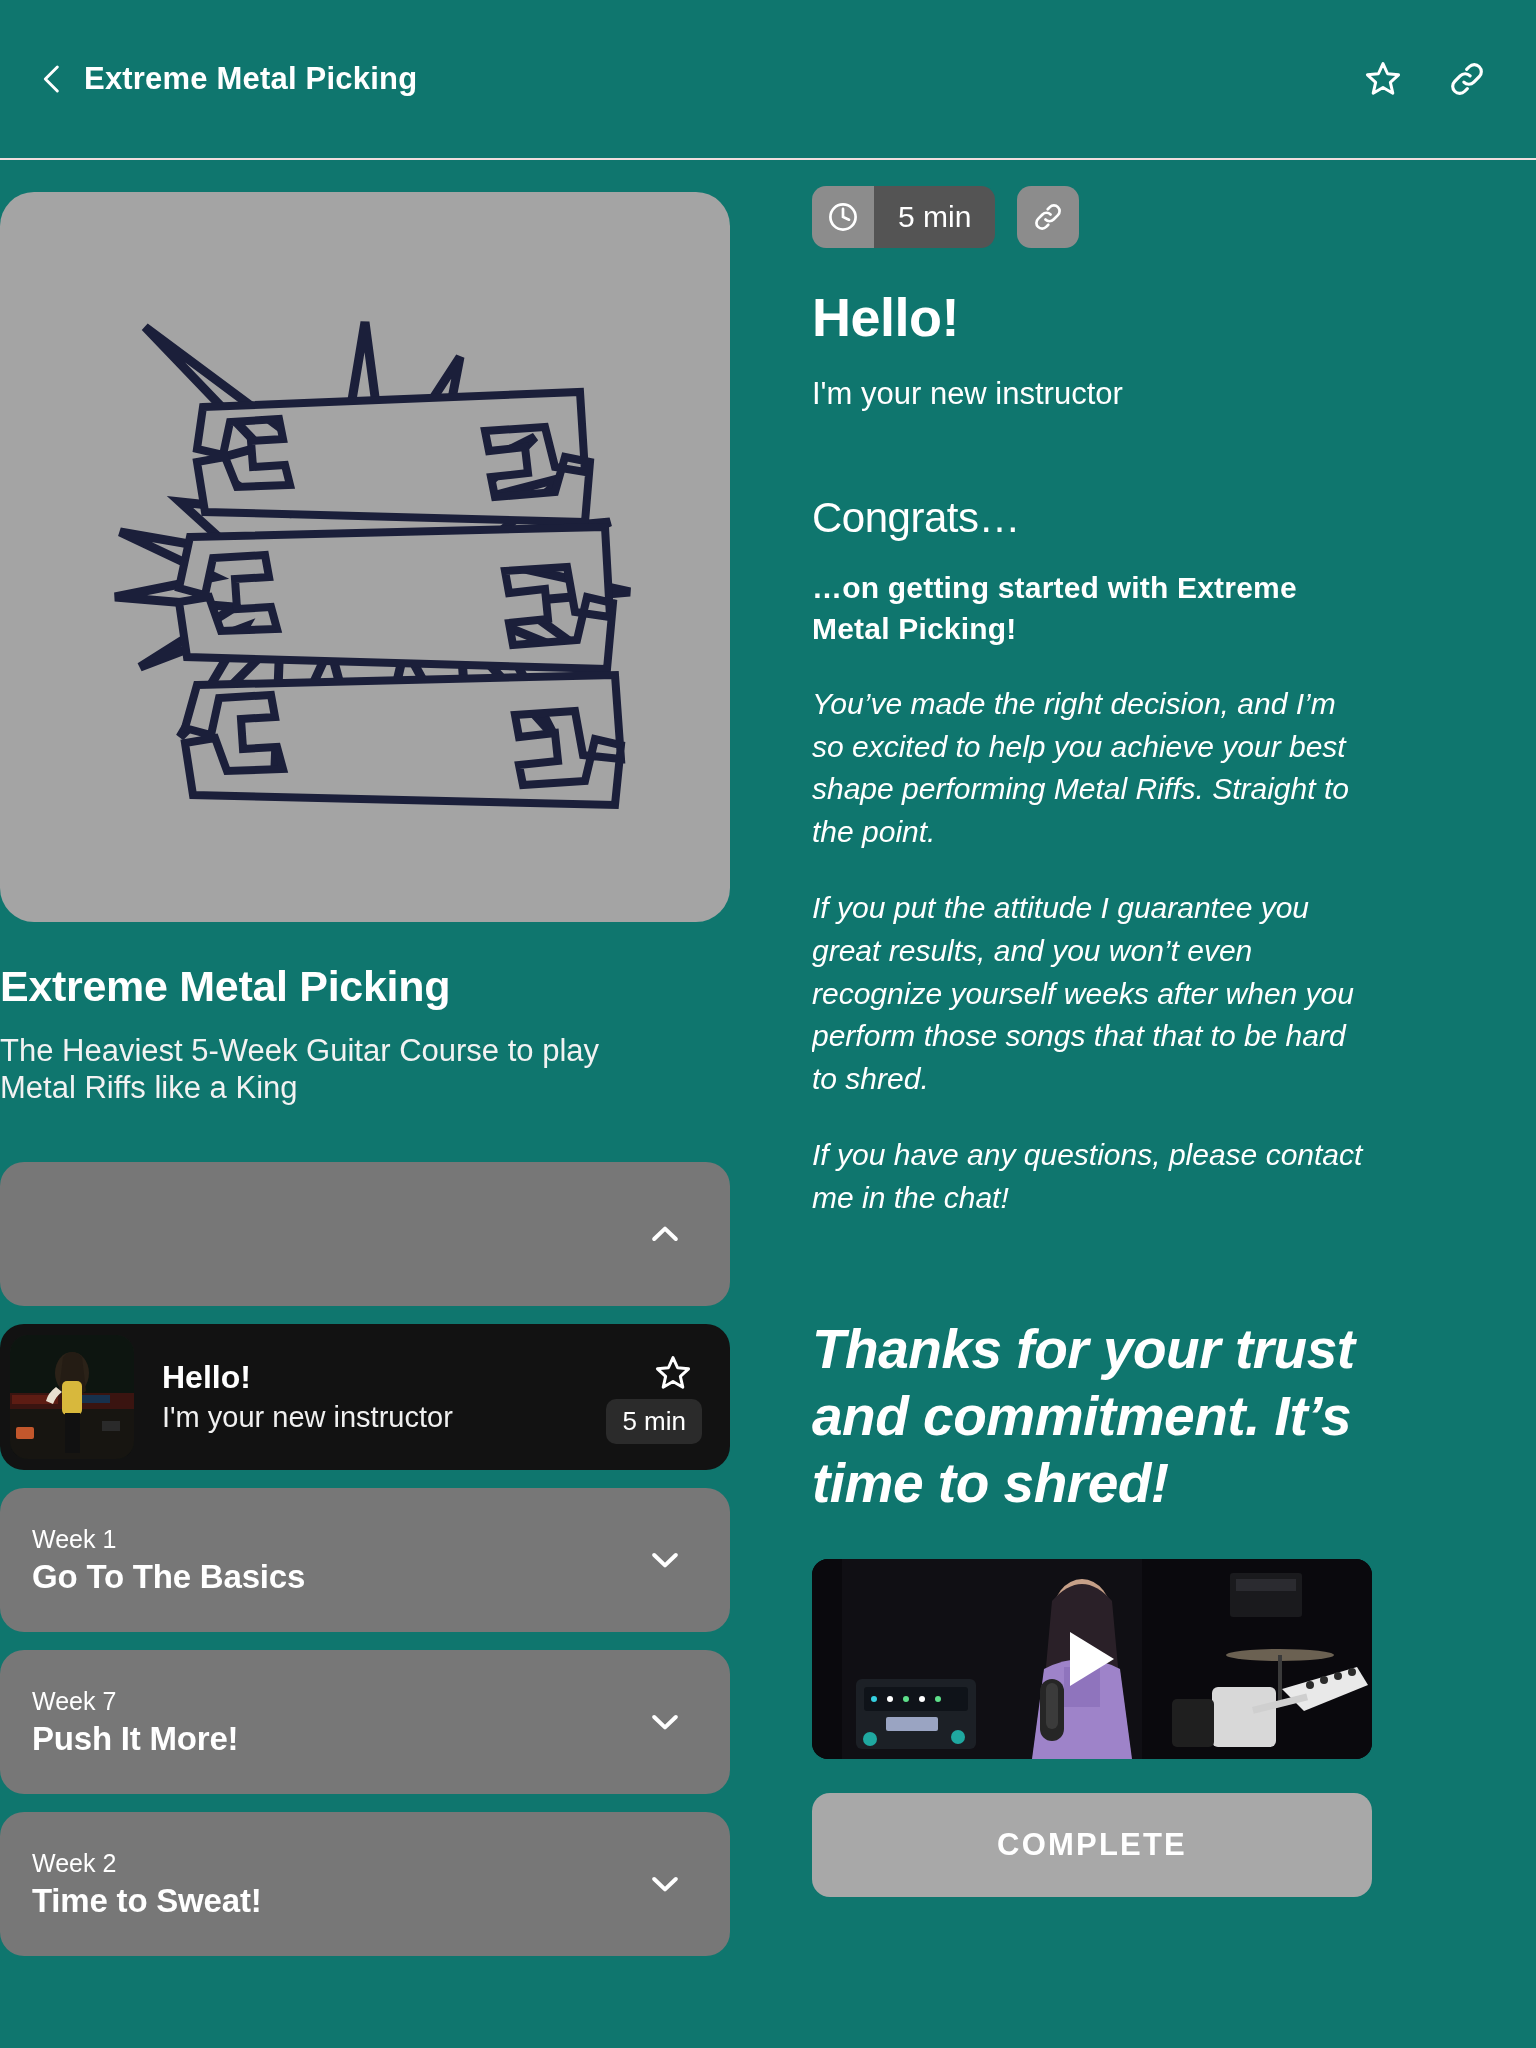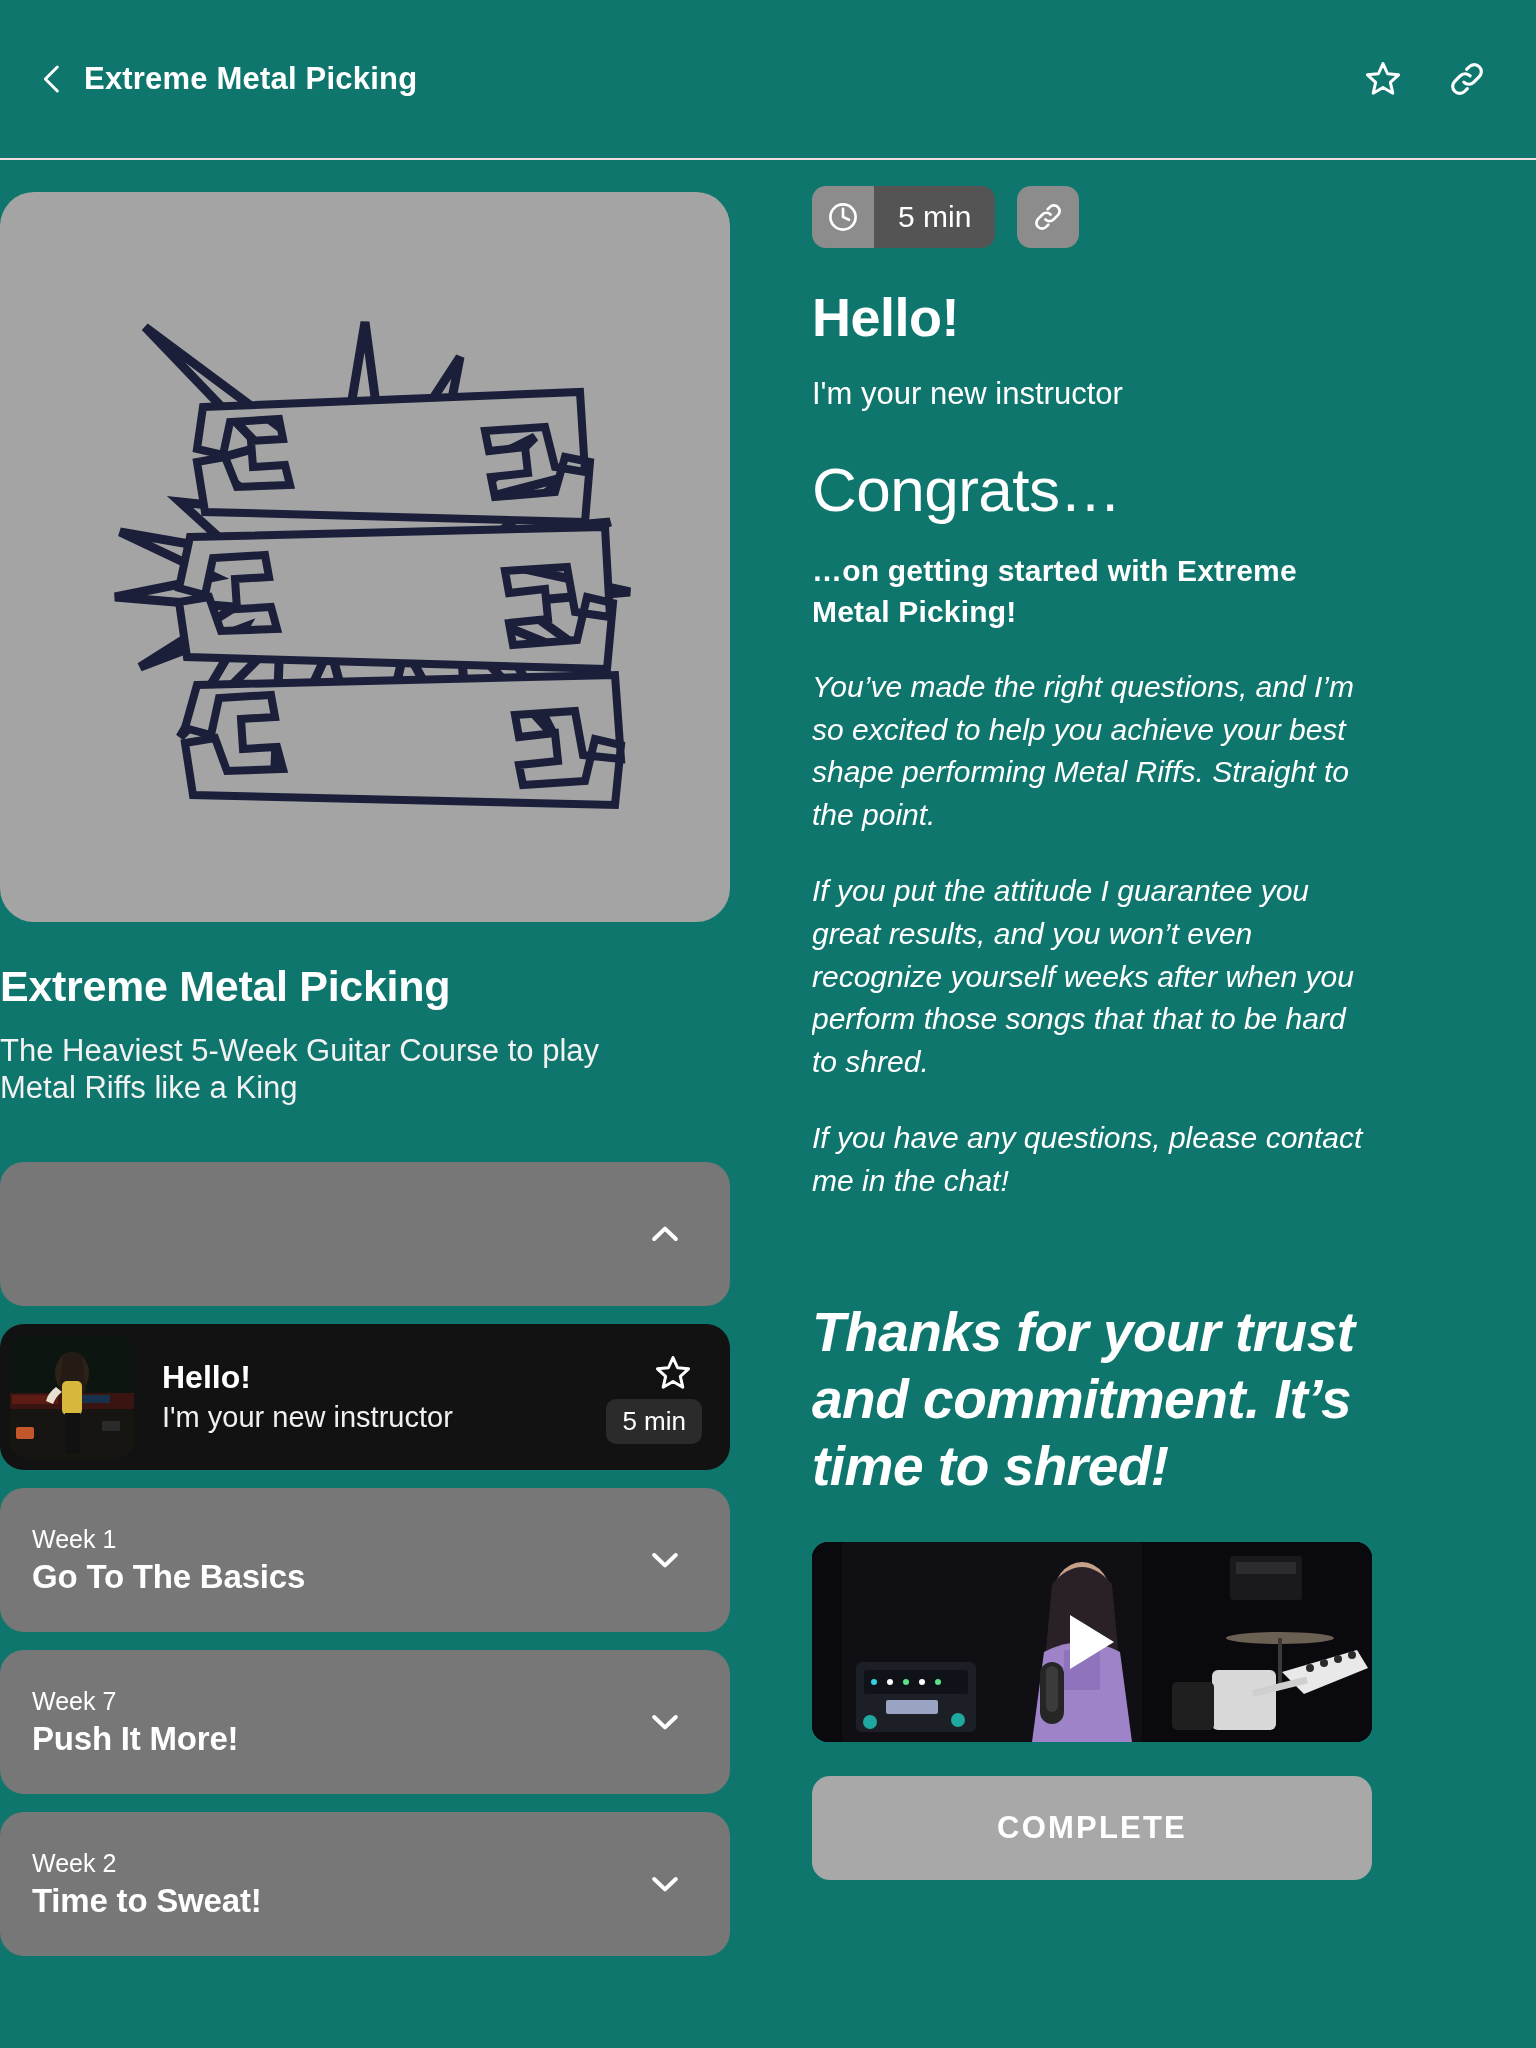--- a/index.html
+++ b/index.html
@@ -98,21 +98,21 @@
   
   .badges { display: flex; align-items: center; gap: 22px; margin-top: 24px; }
   .dur-badge { display: flex; align-items: center; border-radius: 14px; overflow: hidden; height: 62px; }
   .dur-badge-icon { width: 62px; height: 62px; background: #8c8c8c; display: flex; align-items: center; justify-content: center; }
   .dur-badge-text { height: 62px; background: #545454; display: flex; align-items: center; padding: 0 24px; font-size: 30px; color: #fff; }
   .link-badge { width: 62px; height: 62px; background: #8c8c8c; border-radius: 14px; display:flex; align-items:center; justify-content:center; cursor:pointer; }
 
   .h-hello { margin-top: 38px; font-size: 54px; font-weight: bold; letter-spacing: -.5px; color: #fff; }
   .p-hello { margin-top: 28px; font-size: 31px; font-weight: 300; color: #fff; }
 
-  .h-congrats { margin-top: 42px; font-size: 62px; font-weight: 300; letter-spacing: -.5px; color: #fff; }
+  .h-congrats { margin-top: 82px; font-size: 42px; font-weight: 300; letter-spacing: -.5px; color: #fff; }
   .p-bold { margin-top: 26px; font-size: 30px; font-weight: bold; line-height: 1.35; letter-spacing: .2px; color: #fff; width: 560px; }
 
   .p-italic { margin-top: 34px; font-size: 30px; font-style: italic; font-weight: 300; line-height: 1.42; color: #fff; width: 560px; }
 
   .h-thanks {
     margin-top: 96px; font-size: 55px; font-style: italic; font-weight: bold;
     line-height: 1.22; letter-spacing: -.5px; color: #fff; width: 545px;
   }
 
   .video {
@@ -284,21 +284,21 @@
           </svg>
         </div>
       </div>
 
       <div class="h-hello">Hello!</div>
       <div class="p-hello">I'm your new instructor</div>
 
       <div class="h-congrats">Congrats…</div>
       <div class="p-bold">…on getting started with Extreme Metal Picking!</div>
 
-      <div class="p-italic">You’ve made the right questions, and I’m so excited to help you achieve your best shape performing Metal Riffs. Straight to the point.</div>
+      <div class="p-italic">You’ve made the right decision, and I’m so excited to help you achieve your best shape performing Metal Riffs. Straight to the point.</div>
       <div class="p-italic">If you put the attitude I guarantee you great results, and you won’t even recognize yourself weeks after when you perform those songs that that to be hard to shred.</div>
       <div class="p-italic">If you have any questions, please contact me in the chat!</div>
 
       <div class="h-thanks">Thanks for your trust and commitment. It’s time to shred!</div>
 
       <div class="video">
         <svg viewBox="0 0 560 200" width="560" height="200">
           <rect x="0" y="0" width="560" height="200" fill="#0a090d"></rect>
           <rect x="30" y="0" width="300" height="200" fill="#100f14"></rect>
 

